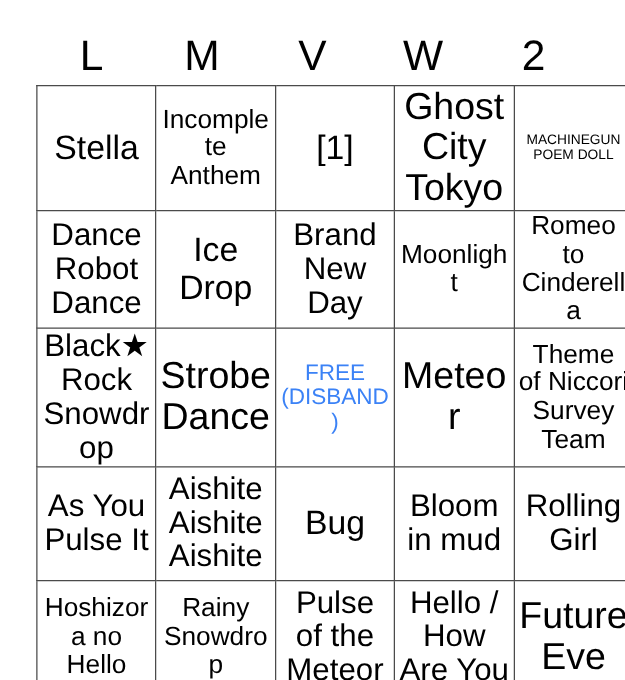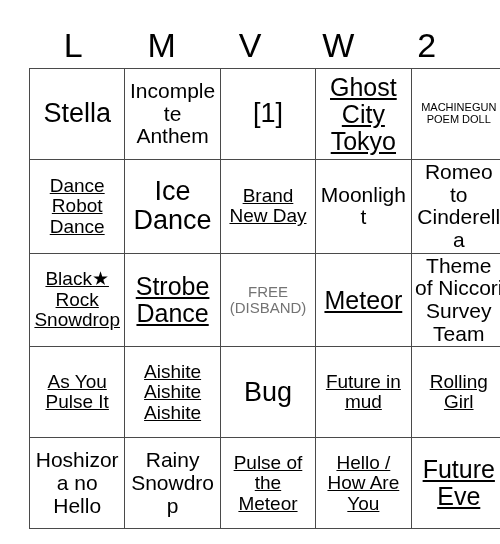--- a/index.html
+++ b/index.html
@@ -48,27 +48,27 @@
     border: 1.2px solid #4a4a4a;
     text-align: center;
     vertical-align: middle;
     padding: 1px 3px;
     line-height: 1.08;
     word-wrap: break-word;
     overflow: hidden;
   }
   
   .sz-xl { font-size: 27px; }
-  .sz-lg { font-size: 25px; text-decoration: underline; }
-  .sz-md { font-size: 19px; text-decoration: underline; }
+  .sz-lg { font-size: 30px; }
+  .sz-md { font-size: 25px; }
   .sz-sm { font-size: 21px; }
   .sz-xs { font-size: 11px; }
   .free-cell {
-    color: #737373;
-    font-size: 15px;
+    color: #3b82f6;
+    font-size: 18px;
     line-height: 1.25;
   }
 </style>
 </head>
 <body>
 
 <div id="bingo-card">
 
   <table class="bingo-header">
     <tbody>
@@ -86,37 +86,37 @@
     <tbody id="grid-body">
         <tr>
           <td class="sz-xl">Stella</td>
           <td class="sz-sm">Incomplete Anthem</td>
           <td class="sz-xl">[1]</td>
           <td class="sz-lg">Ghost City Tokyo</td>
           <td class="sz-xs">MACHINEGUN POEM DOLL</td>
         </tr>
         <tr>
           <td class="sz-md">Dance Robot Dance</td>
-          <td class="sz-xl">Ice Dance</td>
+          <td class="sz-xl">Ice Drop</td>
           <td class="sz-md">Brand New Day</td>
           <td class="sz-sm">Moonlight</td>
           <td class="sz-sm">Romeo to Cinderella</td>
         </tr>
         <tr>
           <td class="sz-md">Black★ Rock Snowdrop</td>
           <td class="sz-lg">Strobe Dance</td>
           <td class="sz-xs free-cell">FREE (DISBAND)</td>
           <td class="sz-lg">Meteor</td>
           <td class="sz-sm">Theme of Niccori Survey Team</td>
         </tr>
         <tr>
           <td class="sz-md">As You Pulse It</td>
           <td class="sz-md">Aishite Aishite Aishite</td>
           <td class="sz-xl">Bug</td>
-          <td class="sz-md">Future in mud</td>
+          <td class="sz-md">Bloom in mud</td>
           <td class="sz-md">Rolling Girl</td>
         </tr>
         <tr>
           <td class="sz-sm">Hoshizora no Hello</td>
           <td class="sz-sm">Rainy Snowdrop</td>
           <td class="sz-md">Pulse of the Meteor</td>
           <td class="sz-md">Hello / How Are You</td>
           <td class="sz-lg">Future Eve</td>
         </tr>
       </tbody>

